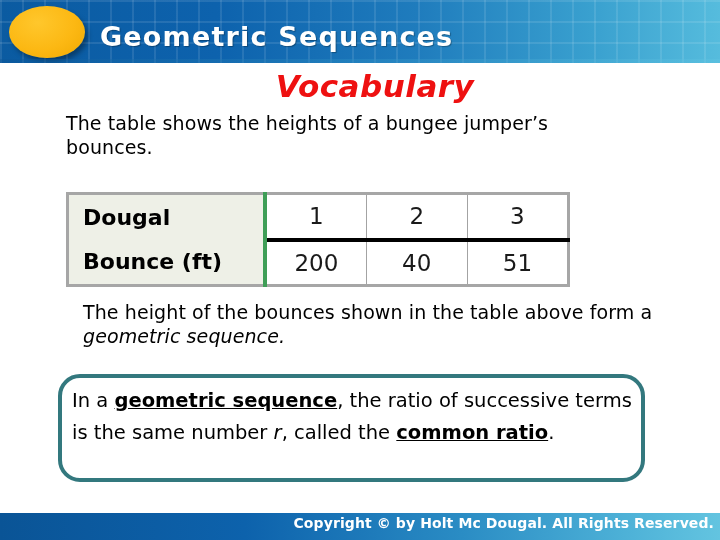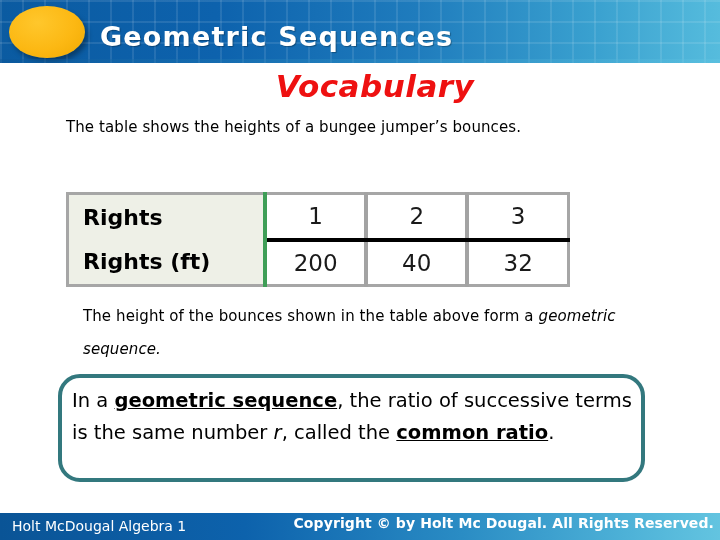--- a/index.html
+++ b/index.html
@@ -78,23 +78,23 @@
     font-style: italic;
     color: #ee1111;
     letter-spacing: 0.5px;
     padding-left: 30px;
     box-sizing: border-box;
   }
 
   
   .body-text {
     position: absolute;
-    font-size: 15px;
+    font-size: 19px;
     color: #000000;
-    line-height: 33px;
+    line-height: 24px;
     letter-spacing: 0.1px;
   }
   #intro-paragraph {
     left: 66px;
     top: 111px;
     width: 560px;
   }
   #followup-paragraph {
     left: 66px;
     top: 300px;
@@ -110,21 +110,21 @@
     top: 192px;
     width: 504px;
     height: 95px;
     border-collapse: collapse;
     border: 3px solid #a6a6a6;
     background: #ffffff;
     table-layout: fixed;
   }
   #bounce-table tr { height: 46px; }
   #bounce-table td {
-    border: 4px solid #a3a3a3;
+    border: 1px solid #a3a3a3;
     text-align: center;
     font-size: 23px;
     color: #1a1a1a;
     padding: 0;
   }
   #bounce-table td.label-cell {
     width: 180px;
     background: #eef0e7;
     text-align: left;
     padding-left: 14px;
@@ -204,35 +204,34 @@
   <div id="slide-title">Geometric Sequences</div>
 </div>
 
 <div id="vocabulary-heading">Vocabulary</div>
 
 <div id="intro-paragraph" class="body-text">The table shows the heights of a bungee jumper’s bounces.</div>
 
 <table id="bounce-table">
   <tbody>
     <tr class="header-row">
-      <td class="label-cell">Rights</td>
+      <td class="label-cell">Dougal</td>
       <td class="value-cell">1</td>
       <td class="value-cell">2</td>
       <td class="value-cell">3</td>
     </tr>
     <tr class="data-row">
-      <td class="label-cell">Rights (ft)</td>
+      <td class="label-cell">Bounce (ft)</td>
       <td class="value-cell">200</td>
       <td class="value-cell">40</td>
-      <td class="value-cell">32</td>
+      <td class="value-cell">51</td>
     </tr>
   </tbody>
 </table>
 
 <div id="followup-paragraph" class="body-text"><span>The height of the bounces shown in the table above form a </span><span class="italic-term">geometric sequence.</span></div>
 
 <div id="definition-callout"></div>
 <div id="definition-text"><span>In a </span><span class="bold-underline">geometric sequence</span><span>, the ratio of successive terms is the same number </span><span class="var-italic">r</span><span>, called the </span><span class="bold-underline">common ratio</span><span>.</span></div>
 
 <div id="footer-bar">
-  <div id="footer-left">Holt McDougal Algebra 1</div>
   <div id="footer-copyright">Copyright © by Holt Mc Dougal. All Rights Reserved.</div>
 </div>
 
 </body></html>

